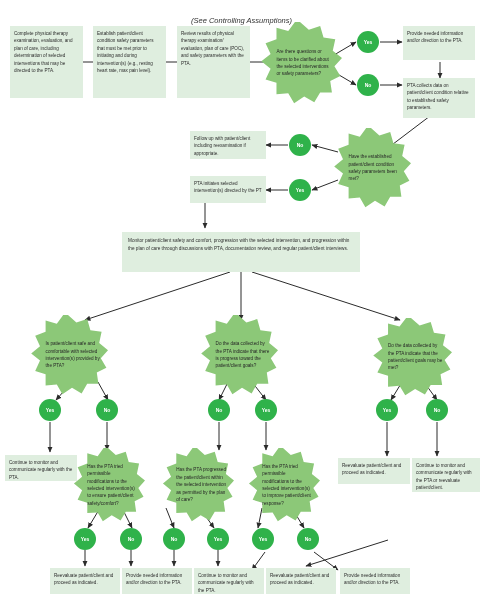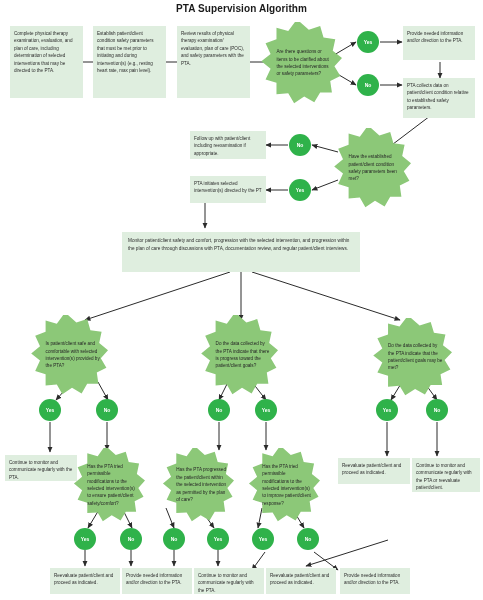--- a/index.html
+++ b/index.html
@@ -30,21 +30,21 @@
   .star .stxt{padding-left:22%;padding-right:10%;}
   .circle{border-radius:50%;background:#2fb24a;color:#ffffff;font-size:5px;
           font-weight:bold;display:flex;align-items:center;justify-content:center;
           width:22px;height:22px;}
 </style>
 </head>
 <body>
 
 <div id="canvas">
 
-  <div class="title">PTA Supervision Algorithm</div>
+  <div class="subtitle">(See Controlling Assumptions)</div>
 
   <svg class="wires" viewBox="0 0 483 600">
     <defs>
       <marker id="ah" markerWidth="7" markerHeight="7" refX="5.4" refY="2.6" orient="auto">
         <path d="M0,0 L6,2.6 L0,5.2 z" fill="#2b2b2b"></path>
       </marker>
     </defs>
     <g stroke="#2b2b2b" stroke-width="1" fill="none" marker-end="url(#ah)">
 
       <path d="M83,62 L104,62"></path>

